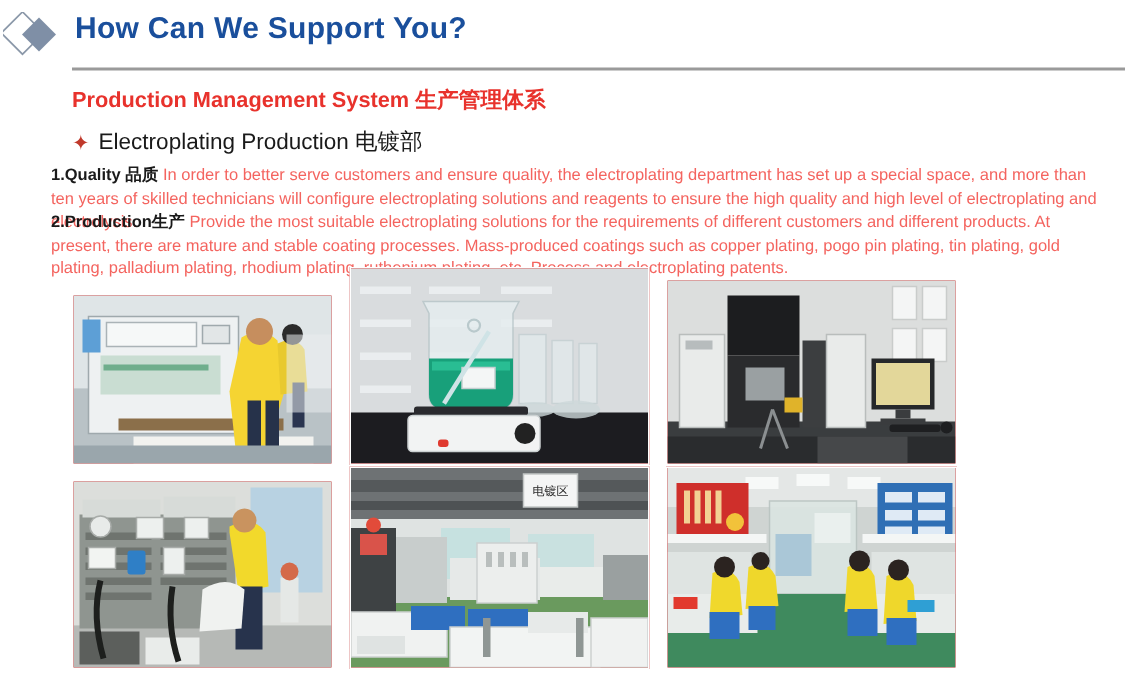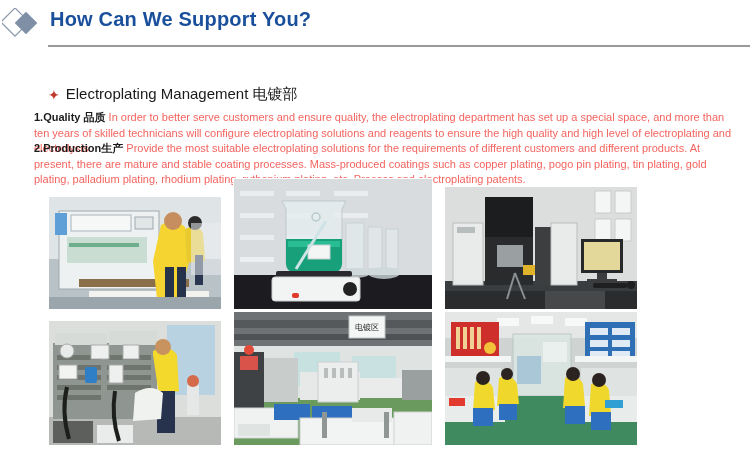--- a/index.html
+++ b/index.html
@@ -60,24 +60,25 @@
   <div class="logo">
     <svg viewBox="0 0 44 34" width="44" height="34">
       <rect x="3" y="4" width="20" height="20" transform="rotate(45 13 14)" fill="#ffffff" stroke="#8a97a8" stroke-width="1.1"></rect>
       <rect x="16" y="7" width="16" height="16" transform="rotate(45 24 15)" fill="#7f8fa6"></rect>
     </svg>
   </div>
 
   <div class="title">How Can We Support You?</div>
   <div class="rule"></div>
 
+  <div class="subtitle">Production Management System 生产管理体系</div>
 
   <div class="dept">
     <span class="bullet">✦</span>
-    <span>Electroplating Management 电镀部</span>
+    <span>Electroplating Production 电镀部</span>
   </div>
 
   <div class="para" id="para1">
     <b>1.Quality 品质</b><span> In order to better serve customers and ensure quality, the electroplating department has set up a special space, and more than ten years of skilled technicians will configure electroplating solutions and reagents to ensure the high quality and high level of electroplating and electrolysis.</span>
   </div>
   <div class="para" id="para2">
     <b>2.Production生产</b><span> Provide the most suitable electroplating solutions for the requirements of different customers and different products. At present, there are mature and stable coating processes. Mass-produced coatings such as copper plating, pogo pin  plating, tin plating, gold plating, palladium plating, rhodium plating, ruthenium plating, etc. Process and electroplating patents.</span>
   </div>
 
   <div class="photo" style="left:48px;top:196px;width:172px;height:112px;">

